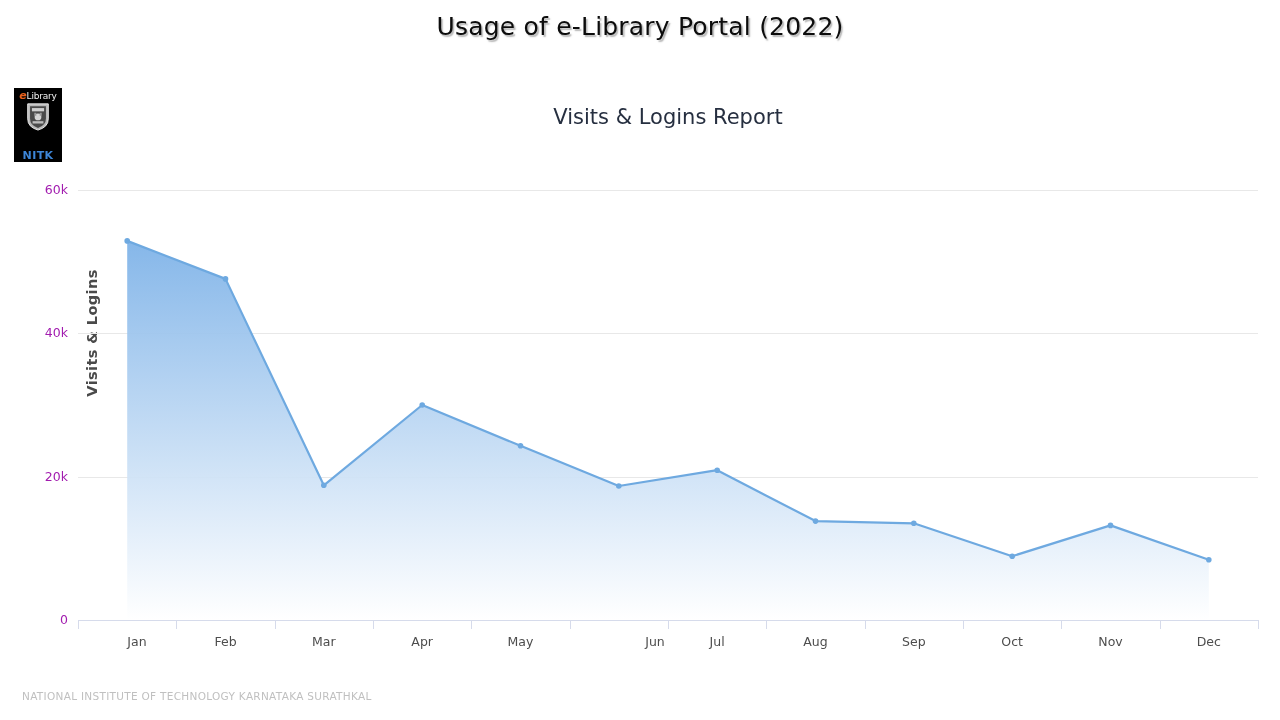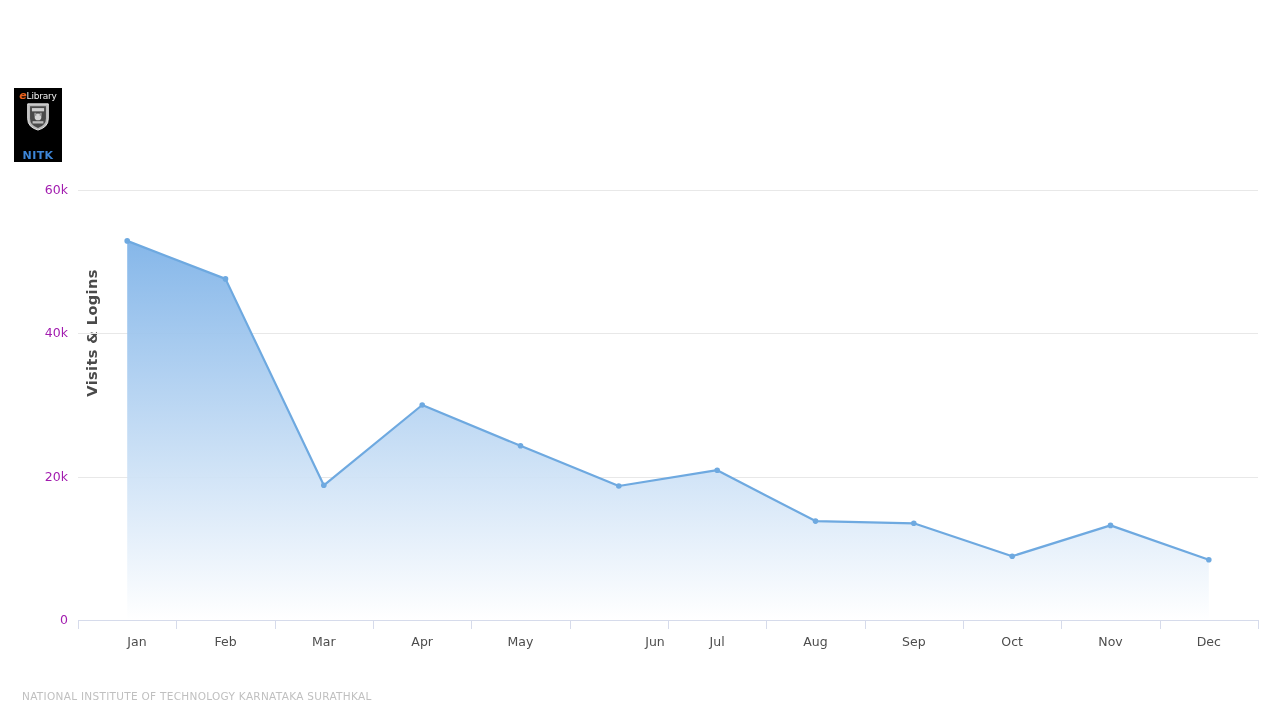--- a/index.html
+++ b/index.html
@@ -117,34 +117,36 @@
     font-size: 10.5px; color: #c0c0c0;
     letter-spacing: 0.3px; white-space: nowrap;
   }
   svg { display: block; }
 </style>
 </head>
 <body>
 
 <div id="stage">
 
+  <div class="page-title">Usage of e-Library Portal (2022)</div>
 
   <div class="logo">
     <div class="logo-word"><span class="e">e</span><span class="lib">Library</span></div>
     <svg class="crest" viewBox="0 0 26 31">
       <path d="M2 2 H24 V18 Q24 27 13 30 Q2 27 2 18 Z" fill="#b9b9b9" stroke="#efefef" stroke-width="1"></path>
       <path d="M4.5 4.5 H21.5 V17.6 Q21.5 25 13 27.7 Q4.5 25 4.5 17.6 Z" fill="#4a4a4a"></path>
       <path d="M6.5 6.5 H19.5 V10 H6.5 Z" fill="#cfcfcf"></path>
       <circle cx="13" cy="16" r="3.6" fill="#d6d6d6"></circle>
       <path d="M7.2 20.5 H18.8 V23 H7.2 Z" fill="#bdbdbd"></path>
       <path d="M9 11.6 h2.2 v3.2 H9 Z M14.8 11.6 h2.2 v3.2 h-2.2 Z" fill="#9a9a9a"></path>
     </svg>
     <div class="logo-nitk">NITK</div>
   </div>
 
+  <div class="chart-title">Visits &amp; Logins Report</div>
 
   <div class="y-axis-title">Visits &amp; Logins</div>
 
   <div id="ytick-col">
       <div class="ylabel-tick" style="top: 430px;">0</div>
       <div class="ylabel-tick" style="top: 286.667px;">20k</div>
       <div class="ylabel-tick" style="top: 143.333px;">40k</div>
       <div class="ylabel-tick" style="top: 0px;">60k</div>
     </div>
   <div id="grid-layer" style="position: absolute; left: 78px; top: 0px;">

